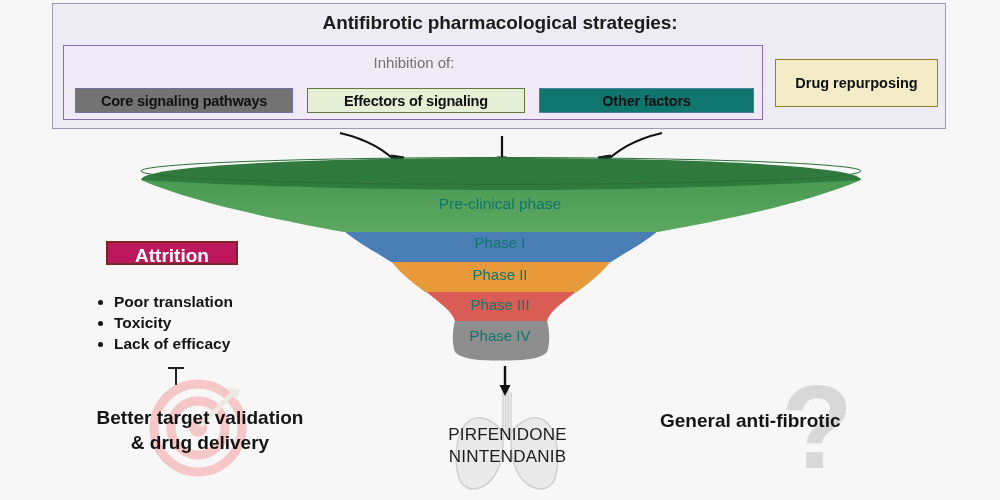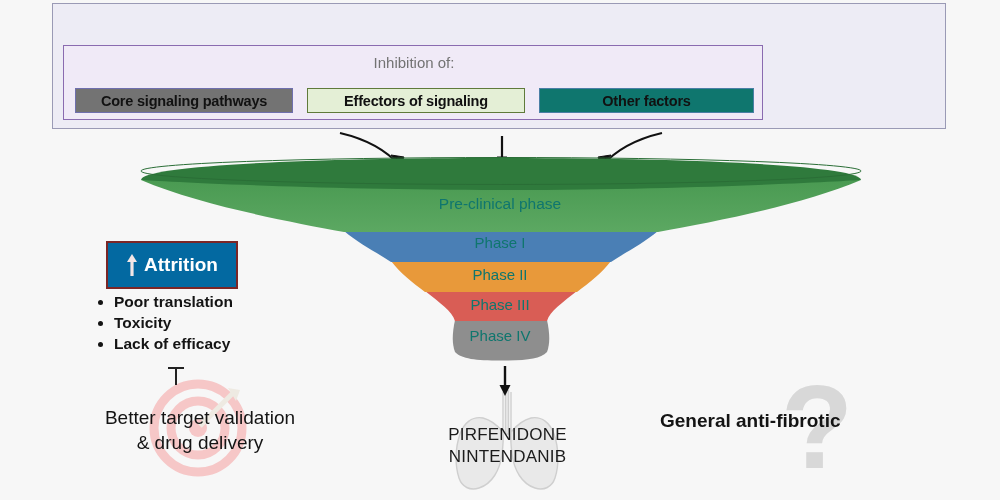--- a/index.html
+++ b/index.html
@@ -51,38 +51,38 @@
     width:200px;
   }
   .fl-pre{left:400px;top:195px;font-size:15.5px;}
   .fl-p1{left:400px;top:234px;}
   .fl-p2{left:400px;top:266px;}
   .fl-p3{left:400px;top:296px;}
   .fl-p4{left:400px;top:327px;}
 
   
   .attrition-box{
-    position:absolute;left:106px;top:241px;width:132px;height:48px;
-    background:#0369a1;border:2px solid #7b2626;box-sizing:border-box;
-    display:flex;align-items:center;justify-content:center;gap:6px;
+    position:absolute;left:106px;top:241px;width:132px;height:24px;
+    background:#be185d;border:2px solid #7b2626;box-sizing:border-box;
+    display:flex;align-items:center;justify-content:center;gap:6px;flex-direction:column;
   }
   .attrition-arrow{display:block;width:12px;height:24px;}
   .attrition-label{font-size:19px;font-weight:bold;color:#ffffff;}
   .attrition-list{
     position:absolute;left:92px;top:291px;width:260px;
     margin:0;padding:0 0 0 22px;list-style:disc;
   }
   .attrition-list li{
     font-size:15.5px;font-weight:bold;color:#141414;line-height:21px;
   }
 
   
   .bottom-left{
     position:absolute;left:40px;top:405px;width:320px;text-align:center;
-    font-size:19px;font-weight:normal;color:#141414;line-height:25px;z-index:3;
+    font-size:19px;font-weight:bold;color:#141414;line-height:25px;z-index:3;
   }
   .target-icon{position:absolute;left:148px;top:368px;width:100px;height:110px;z-index:1;}
   .inhibit-bar{position:absolute;left:165px;top:365px;width:22px;height:22px;z-index:2;}
 
   .lungs-icon{position:absolute;left:448px;top:390px;width:118px;height:105px;z-index:1;}
   .drug-names{
     position:absolute;left:400px;top:424px;width:215px;text-align:center;
     font-size:17px;color:#1b1b1b;line-height:22px;z-index:3;letter-spacing:0.2px;
   }
   .down-arrow-lungs{position:absolute;left:493px;top:365px;width:24px;height:32px;z-index:2;}
@@ -96,28 +96,30 @@
     position:absolute;left:660px;top:410px;width:320px;text-align:left;
     font-size:19px;font-weight:bold;color:#141414;z-index:3;
   }
 </style>
 </head>
 <body>
 
 <div id="stage">
 
   <div class="strategies-panel">
+    <div class="strategies-title">Antifibrotic pharmacological strategies:</div>
 
     <div class="inhibition-box">
       <div class="inhibition-label">Inhibition of:</div>
       <div class="chip chip-core">Core signaling pathways</div>
       <div class="chip chip-effectors">Effectors of signaling</div>
       <div class="chip chip-other">Other factors</div>
     </div>
 
+    <div class="chip-repurposing">Drug repurposing</div>
   </div>
 
   <svg id="funnel" viewBox="0 0 1000 500">
     <defs>
       <linearGradient id="gGreen" x1="0" y1="0" x2="0" y2="1">
         <stop offset="0%" stop-color="#4a9a52"></stop>
         <stop offset="100%" stop-color="#5ca862"></stop>
       </linearGradient>
       <clipPath id="lungClipL">
           <rect x="0" y="0" width="1000" height="500"></rect>

